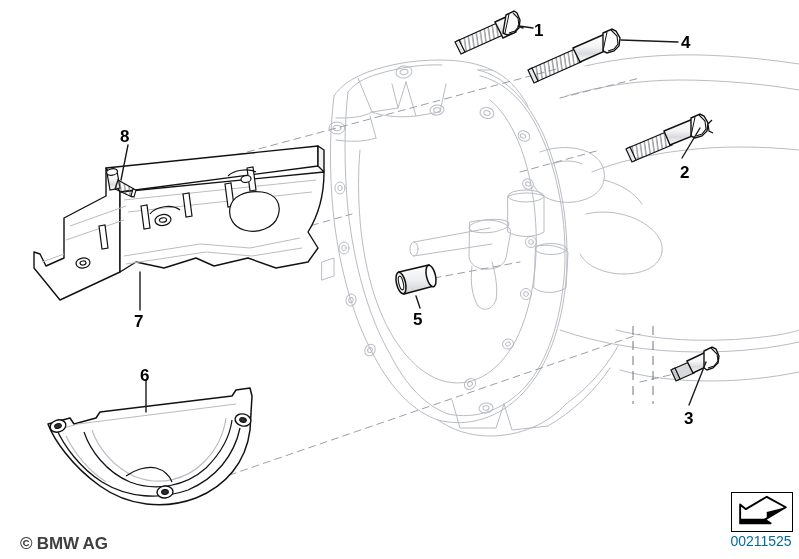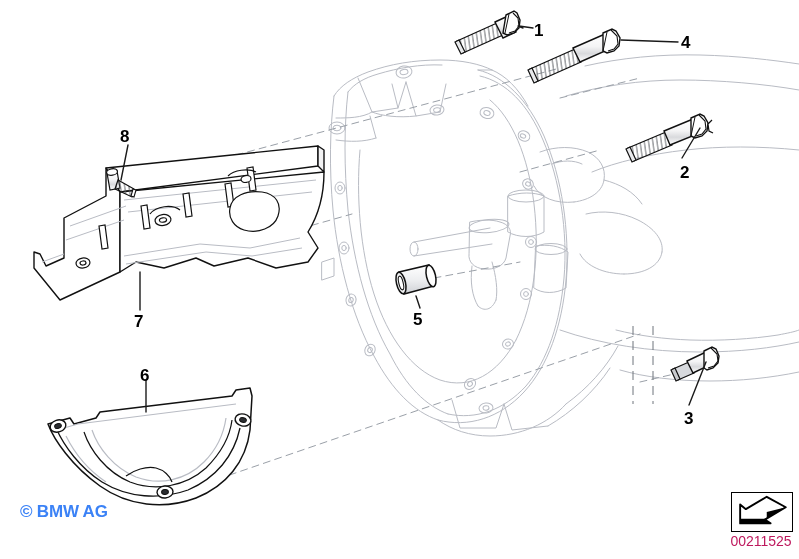--- a/index.html
+++ b/index.html
@@ -27,37 +27,37 @@
     font-family: "Liberation Sans", sans-serif;
     font-weight: bold;
     font-size: 17px;
     color: #000000;
     line-height: 1;
     white-space: nowrap;
   }
   #copyright {
     position: absolute;
     left: 20px;
-    top: 502px;
+    top: 534px;
     font-family: "Liberation Sans", sans-serif;
     font-weight: bold;
     font-size: 17px;
     letter-spacing: -0.2px;
-    color: #3b82f6;
+    color: #404040;
     white-space: nowrap;
   }
   #partnumber {
     position: absolute;
     left: 723px;
     top: 533px;
     width: 76px;
     text-align: center;
     font-family: "Liberation Sans", sans-serif;
     font-size: 14px;
-    color: #be185d;
+    color: #0369a1;
     white-space: nowrap;
   }
   #view-icon-box {
     position: absolute;
     left: 731px;
     top: 492px;
     width: 62px;
     height: 40px;
     border: 1px solid #000000;
     background: #ffffff;

